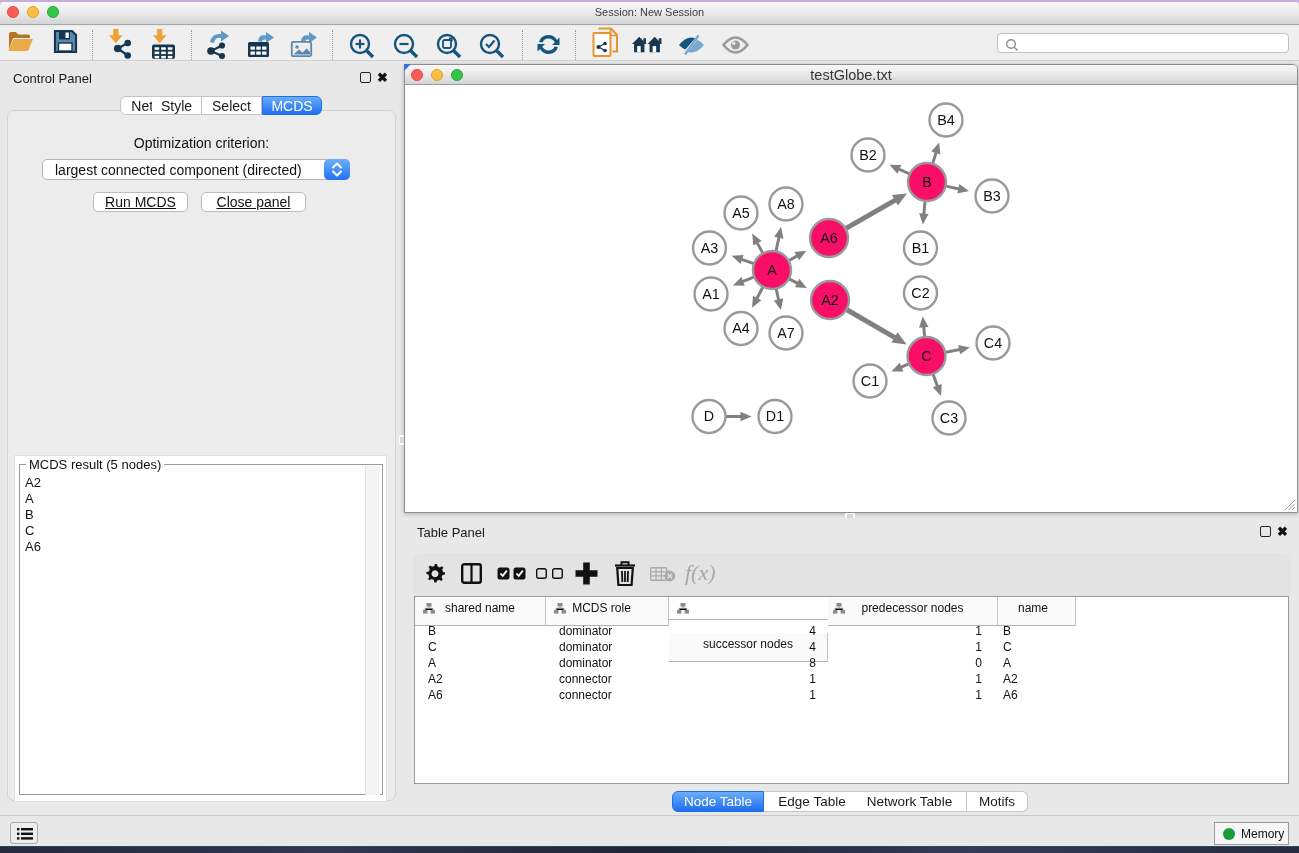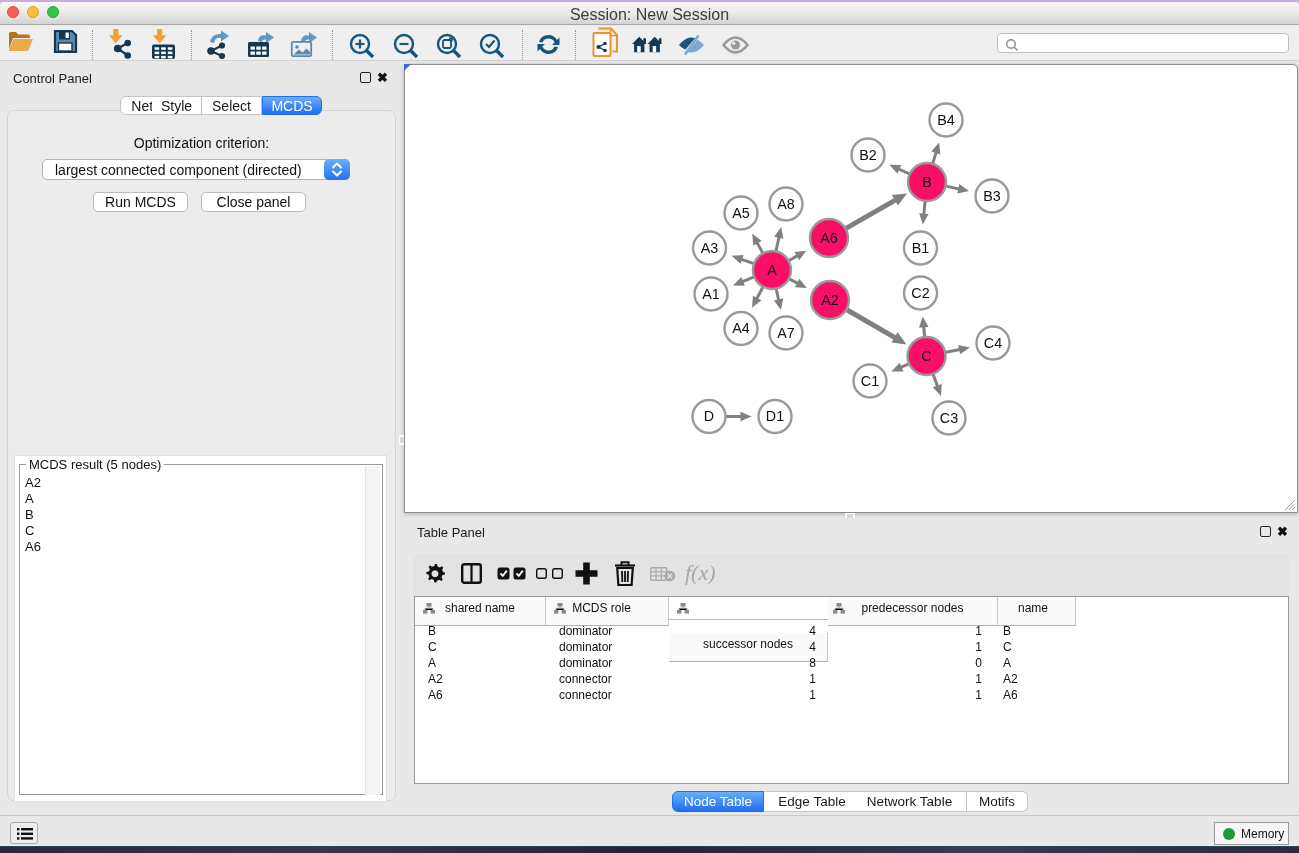--- a/index.html
+++ b/index.html
@@ -3,37 +3,37 @@
 <meta charset="utf-8">
 <style>
 * { margin:0; padding:0; box-sizing:border-box; }
 html,body { width:1299px; height:853px; overflow:hidden; }
 body { font-family:"Liberation Sans",sans-serif; background:#c5aedd; position:relative; }
 .abs { position:absolute; }
 #topstrip { left:0; top:0; width:1299px; height:2px; background:#c5aedd; }
 #app { left:0; top:0; width:1299px; height:847px; background:#e8e8e8; border-radius:5px 5px 0 0; overflow:hidden; }
 #titlebar { left:0; top:2px; width:1299px; height:23px; background:linear-gradient(#f8f8f8,#ececec 45%,#d4d4d4); border-bottom:1px solid #a8a8a8; border-radius:5px 5px 0 0; }
 .tl { width:12px; height:12px; border-radius:50%; top:6px; }
-#title { width:100%; text-align:center; top:3.5px; font-size:16px; color:#3c3c3c; }
+#title { width:100%; text-align:center; top:3.5px; font-size:11px; color:#3c3c3c; }
 #toolbar { left:0; top:26px; width:1299px; height:35px; background:#efefef; border-bottom:1px solid #d2d2d2; }
 .sep { top:4px; width:1px; height:30px; border-left:1px dotted #9a9a9a; }
 #searchbox { left:997px; top:7px; width:292px; height:20px; background:#fff; border:1px solid #c0c0c0; border-radius:4px; }
 
 
 #cp-title { left:13px; top:71px; font-size:13px; color:#1a1a1a; }
 .floatbtn { width:11px; height:11px; border:1.5px solid #222; border-radius:2px; background:transparent; }
 .closex { font-size:13px; color:#111; font-weight:bold; }
 #cp-panel { left:7px; top:110px; width:389px; height:691px; background:#ececec; border:1px solid #d4d4d4; border-radius:7px; }
 .tab { top:96px; height:19px; background:#fff; border:1px solid #c4c4c4; font-size:14px; color:#1a1a1a; text-align:center; line-height:18px; }
 .tabsel { background:linear-gradient(#6aaef8,#1f6ef0); color:#fff; border-color:#1f6ef0; }
 #opt-label { left:7px; top:135px; width:389px; text-align:center; font-size:14px; color:#111; }
 #dropdown { left:42px; top:159px; width:308px; height:21px; background:#fff; border:1px solid #b4b4b4; border-radius:5px; }
 #dropdown-text { left:12px; top:2px; font-size:14px; color:#111; }
 #dropdown-cap { right:-1px; top:-1px; width:26px; height:21px; background:linear-gradient(#6cb0f9,#2171f2); border-radius:5px; }
-.btn { top:192px; height:20px; background:#fff; border:1px solid #bcbcbc; border-radius:5px; font-size:14px; color:#111; text-align:center; line-height:18px; }
+.btn { top:192px; height:20px; background:#fff; border:1px solid #bcbcbc; border-radius:5px; font-size:14px; color:#111; text-align:center; line-height:18px;text-decoration:underline; }
 #mcds-box { left:14px; top:455px; width:373px; height:347px; background:#fff; border:1px solid #e0e0e0; }
 #mcds-group { left:4px; top:8px; width:364px; height:331px; border:1px solid #9a9a9a; }
 #mcds-label { left:6px; top:-8px; background:#fff; font-size:13px; color:#111; padding:0 3px; }
 #mcds-list { left:3px; top:10px; font-size:13px; color:#111; line-height:16px; padding-left:2px; }
 #mcds-scroll { right:2px; top:1px; width:15px; height:329px; background:#f4f4f4; border-left:1px solid #e2e2e2; }
 
 
 #statusline { left:0; top:815px; width:1299px; height:1px; background:#c8c8c8; }
 #listbtn { left:10px; top:822px; width:28px; height:22px; background:#ededed; border:1px solid #ababab; border-radius:3px; }
 #membtn { left:1214px; top:822px; width:75px; height:23px; background:#f6f6f6; border:1px solid #9a9a9a; font-size:12px; color:#111; }
@@ -247,20 +247,26 @@
           <rect x="4" y="10.2" width="12" height="2.4"></rect>
         </g>
       </svg>
   </div>
   <div class="abs" id="membtn">
       <div class="abs" id="memdot"></div>
       <span style="position:absolute;left:26px;top:4px;">Memory</span>
     </div>
 
   <div class="abs" id="netwin">
+    <div class="abs" id="net-titlebar">
+      <div class="abs tl" style="left:6px;top:4px;background:#fc5b57;border:1px solid #dd4743;"></div>
+      <div class="abs tl" style="left:26px;top:4px;background:#fdbe40;border:1px solid #dfa023;"></div>
+      <div class="abs tl" style="left:46px;top:4px;background:#34c648;border:1px solid #25a633;"></div>
+      <div class="abs" id="net-title">testGlobe.txt</div>
+    </div>
     <div class="abs" id="net-canvas">
       <svg width="894" height="424" viewBox="0 0 894 424" style="position:absolute;left:-1px;top:2px">
 <line x1="352.2" y1="188.2" x2="337.2" y2="194.1" stroke="#808080" stroke-width="3.0"></line>
 <polygon points="328.9,197.4 337.4,188.9 340.8,197.8" fill="#808080"></polygon>
 <line x1="352.0" y1="176.4" x2="336.2" y2="170.8" stroke="#808080" stroke-width="3.0"></line>
 <polygon points="327.7,167.8 339.6,167.0 336.5,175.9" fill="#808080"></polygon>
 <line x1="360.0" y1="197.0" x2="352.2" y2="211.8" stroke="#808080" stroke-width="3.0"></line>
 <polygon points="348.0,219.7 349.0,207.8 357.4,212.2" fill="#808080"></polygon>
 <line x1="359.9" y1="167.1" x2="352.5" y2="153.6" stroke="#808080" stroke-width="3.0"></line>
 <polygon points="348.2,145.6 357.7,153.0 349.3,157.6" fill="#808080"></polygon>

